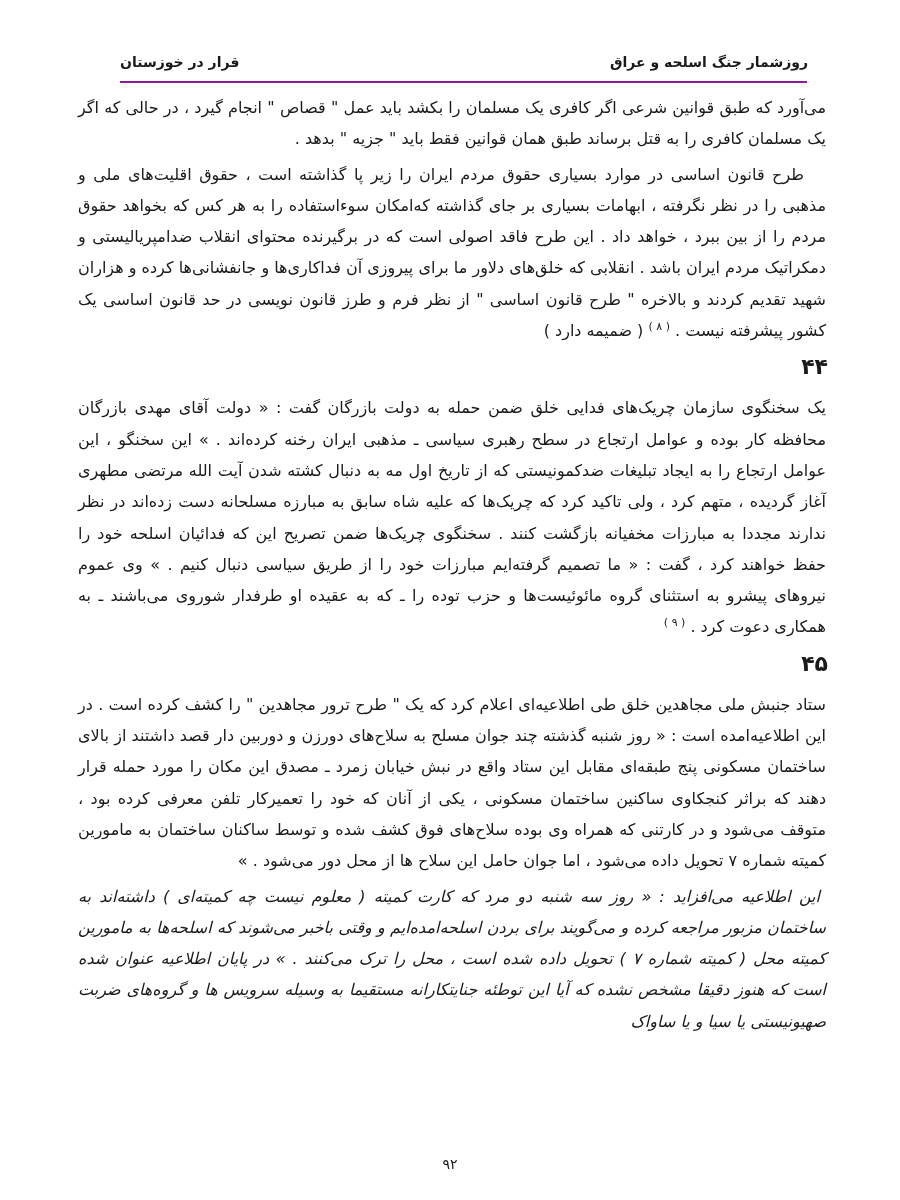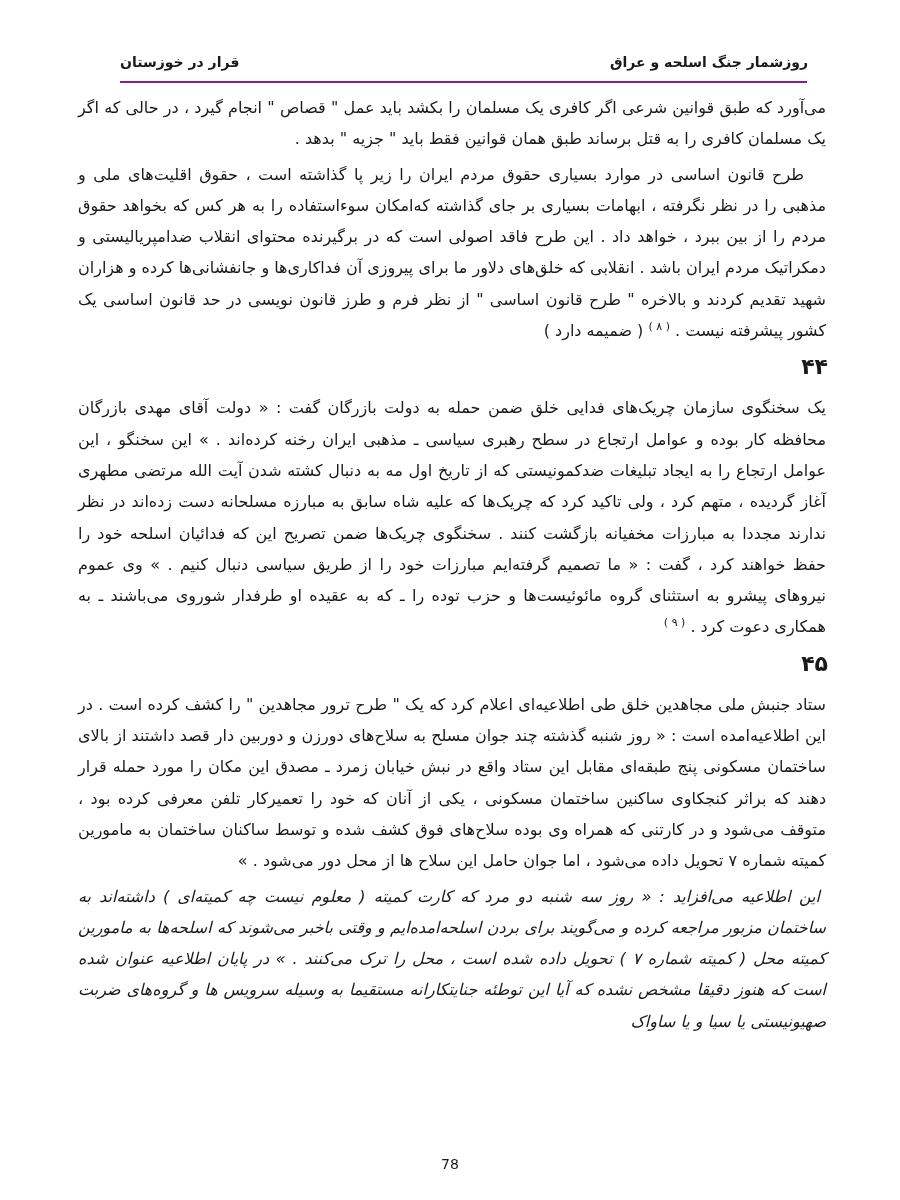--- a/index.html
+++ b/index.html
@@ -108,15 +108,15 @@
     </div>
 
     <div class="section-num">۴۵</div>
     <div>
       <p><span>ستاد جنبش ملی مجاهدین خلق طی اطلاعیه‌ای اعلام کرد که یک " طرح ترور مجاهدین " را کشف کرده است . در این اطلاعیه‌امده است : « روز شنبه گذشته چند جوان مسلح به سلاح‌های دورزن و دوربین دار قصد داشتند از بالای ساختمان مسکونی پنج طبقه‌ای مقابل این ستاد واقع در نبش خیابان زمرد ـ مصدق این مکان را مورد حمله قرار دهند که براثر کنجکاوی ساکنین ساختمان مسکونی ، یکی از آنان که خود را تعمیرکار تلفن معرفی کرده بود ، متوقف می‌شود و در کارتنی که همراه وی بوده سلاح‌های فوق کشف شده و توسط ساکنان ساختمان به مامورین کمیته شماره ۷ تحویل داده می‌شود ، اما جوان حامل این سلاح ها از محل دور می‌شود . »</span></p>
       <p class="noindent-tight"><span>این اطلاعیه می‌افزاید : « روز سه شنبه دو مرد که کارت کمیته ( معلوم نیست چه کمیته‌ای ) داشته‌اند به ساختمان مزبور مراجعه کرده و می‌گویند برای بردن اسلحه‌امده‌ایم و وقتی باخبر می‌شوند که اسلحه‌ها به مامورین کمیته محل ( کمیته شماره ۷ ) تحویل داده شده است ، محل را ترک می‌کنند . » در پایان اطلاعیه عنوان شده است که هنوز دقیقا مشخص نشده که آیا این توطئه جنایتکارانه مستقیما به وسیله سرویس ها و گروه‌های ضربت صهیونیستی یا سیا و یا ساواک</span></p>
     </div>
 
   </div>
 
-  <div class="page-number">78</div>
+  <div class="page-number">۹۲</div>
 
 </div>
 
 </body></html>

